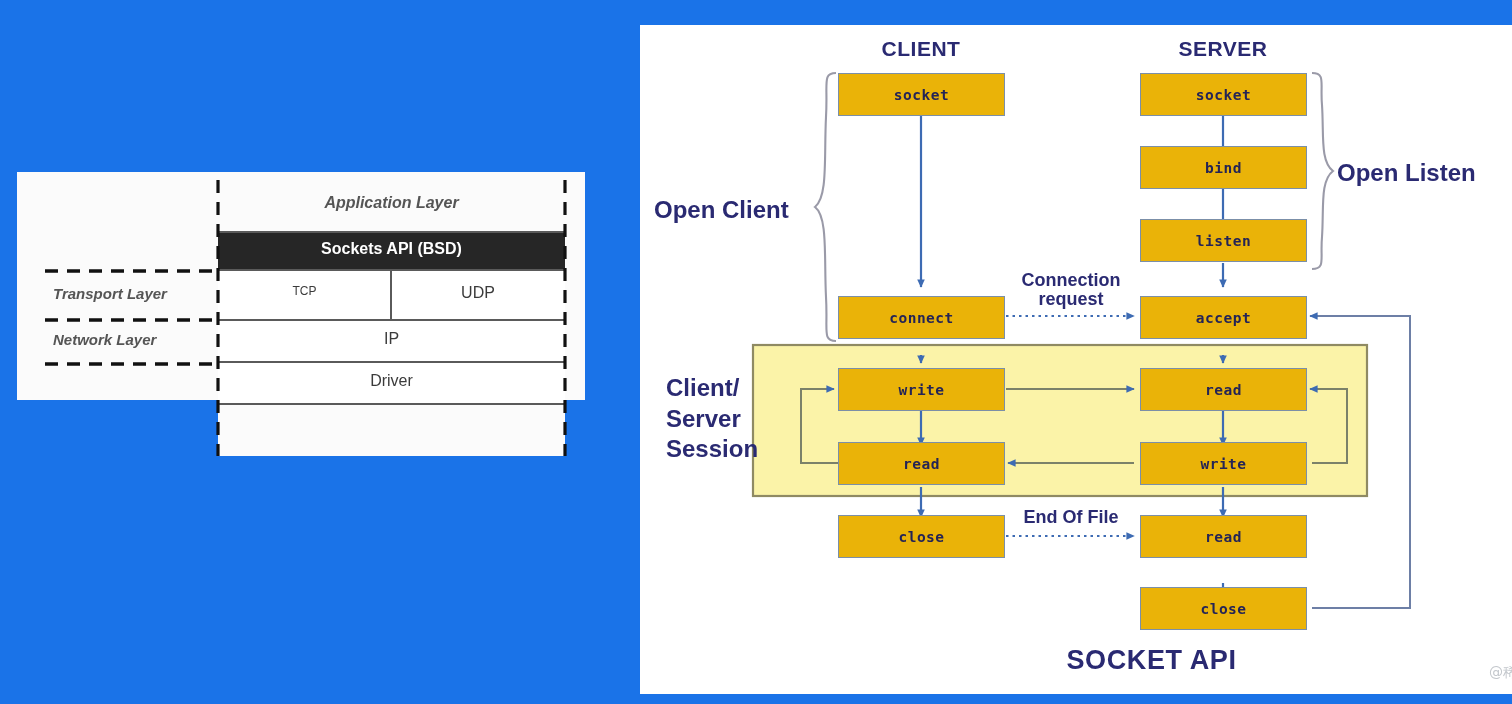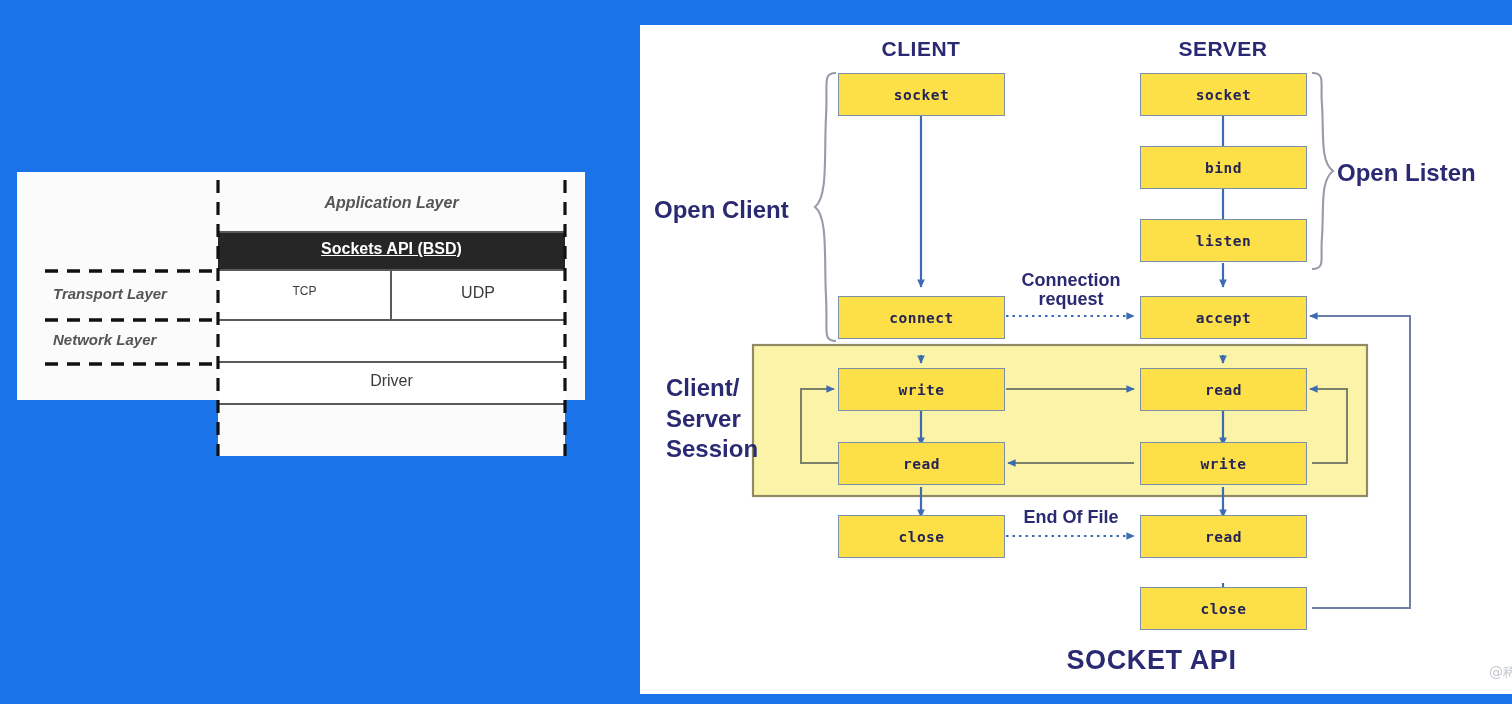--- a/index.html
+++ b/index.html
@@ -41,21 +41,20 @@
     font-style: italic;
     font-weight: bold;
     color: #555;
   }
   .stk-plain {
     color: #3b3b3b;
   }
   .stk-dark {
     color: #ffffff;
     font-weight: bold;
-    text-decoration: underline;
   }
 
   
   #right-card {
     position: absolute;
     left: 640px;
     top: 25px;
     width: 987px;
     height: 669px;
     background: #ffffff;
@@ -71,21 +70,21 @@
     font-size: 21px;
     font-weight: bold;
     color: #2a2a72;
     letter-spacing: 0.5px;
     white-space: nowrap;
     text-align: center;
   }
   .node-box {
     position: absolute;
     box-sizing: border-box;
-    background: #fde047;
+    background: #eab308;
     border: 1.6px solid #7b8fa8;
     display: flex;
     align-items: center;
     justify-content: center;
     font-family: "DejaVu Sans Mono", monospace;
     font-size: 14.5px;
     font-weight: bold;
     color: #242456;
     letter-spacing: 0.5px;
   }
@@ -158,20 +157,21 @@
       <line x1="28" y1="99" x2="201" y2="99"></line>
       <line x1="28" y1="148" x2="201" y2="148"></line>
       <line x1="28" y1="192" x2="201" y2="192"></line>
     </g>
   </svg>
 
   <div class="stk-label stk-italic" style="left:201px;top:22px;width:347px;text-align:center;font-size:16px;">Application Layer</div>
   <div class="stk-label stk-dark" style="left:201px;top:68px;width:347px;text-align:center;font-size:16px;">Sockets API (BSD)</div>
   <div class="stk-label stk-plain" style="left:201px;top:112px;width:173px;text-align:center;font-size:12px;">TCP</div>
   <div class="stk-label stk-plain" style="left:374px;top:112px;width:174px;text-align:center;font-size:16px;">UDP</div>
+  <div class="stk-label stk-plain" style="left:201px;top:158px;width:347px;text-align:center;font-size:16px;">IP</div>
   <div class="stk-label stk-plain" style="left:201px;top:200px;width:347px;text-align:center;font-size:16px;">Driver</div>
 
   <div class="stk-label stk-italic" style="left:36px;top:113px;font-size:15px;">Transport Layer</div>
   <div class="stk-label stk-italic" style="left:36px;top:159px;font-size:15px;">Network Layer</div>
 </div>
 
 <div id="right-card">
 
   <svg id="flow-svg" width="847" height="669" viewBox="0 0 847 669">
     <defs>

